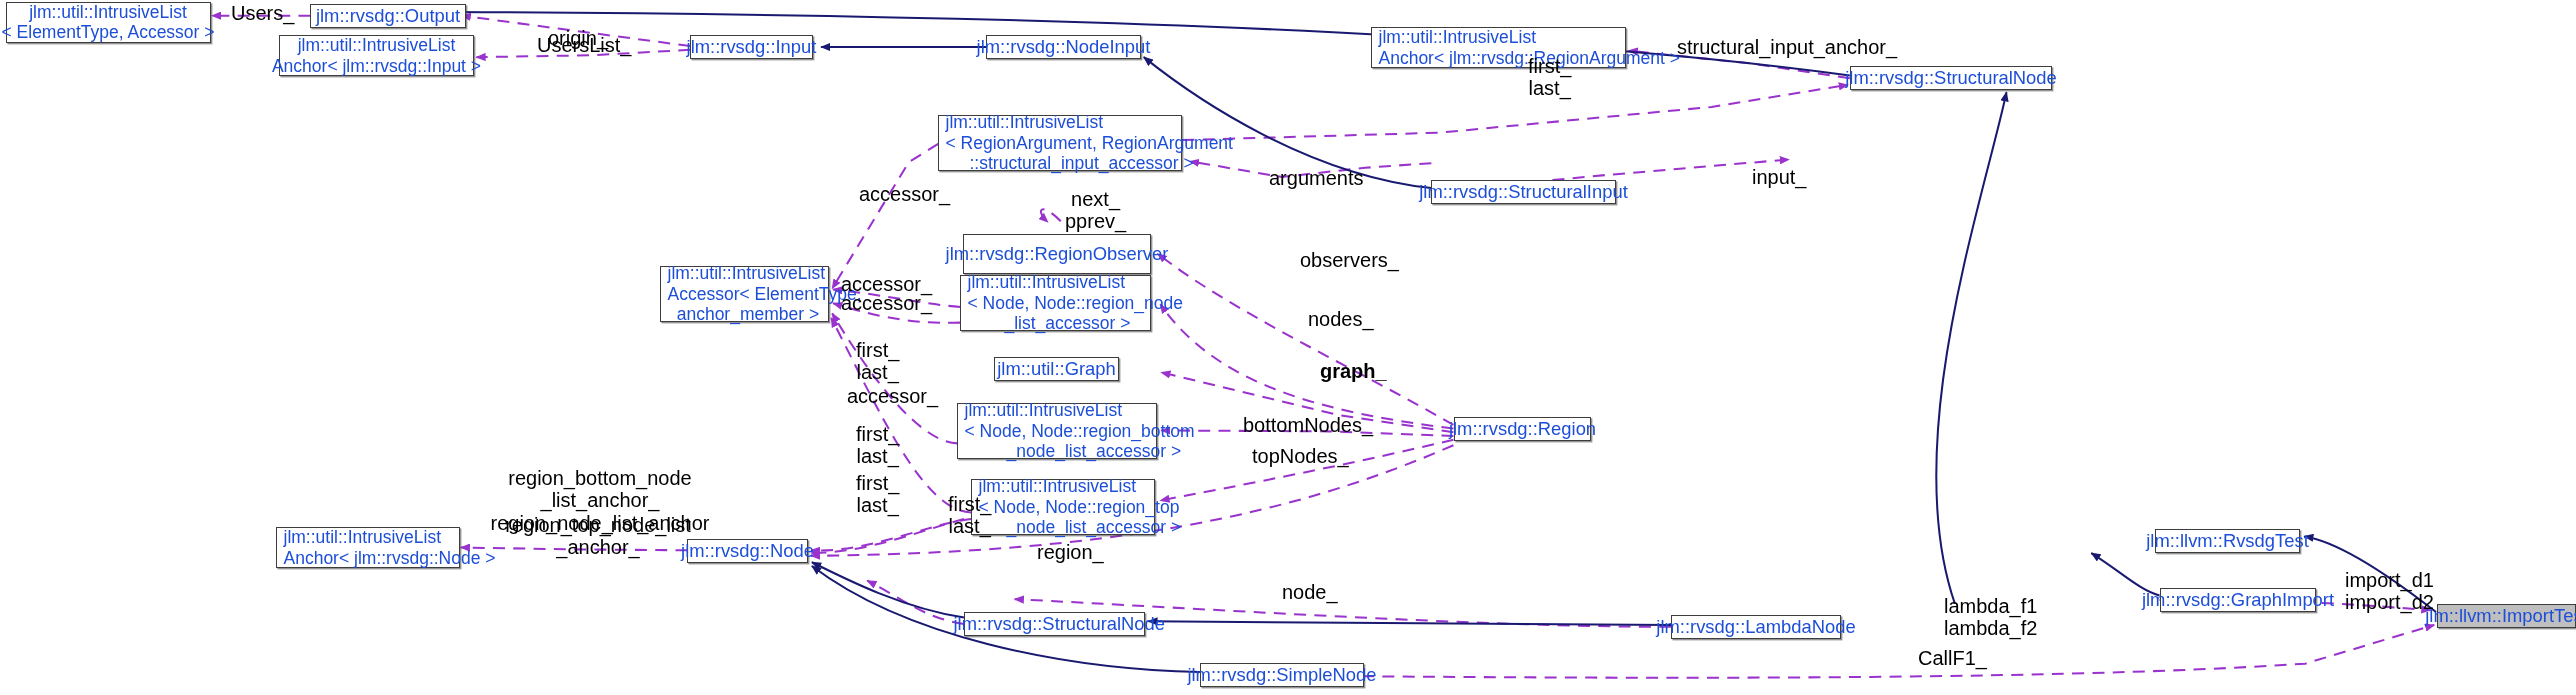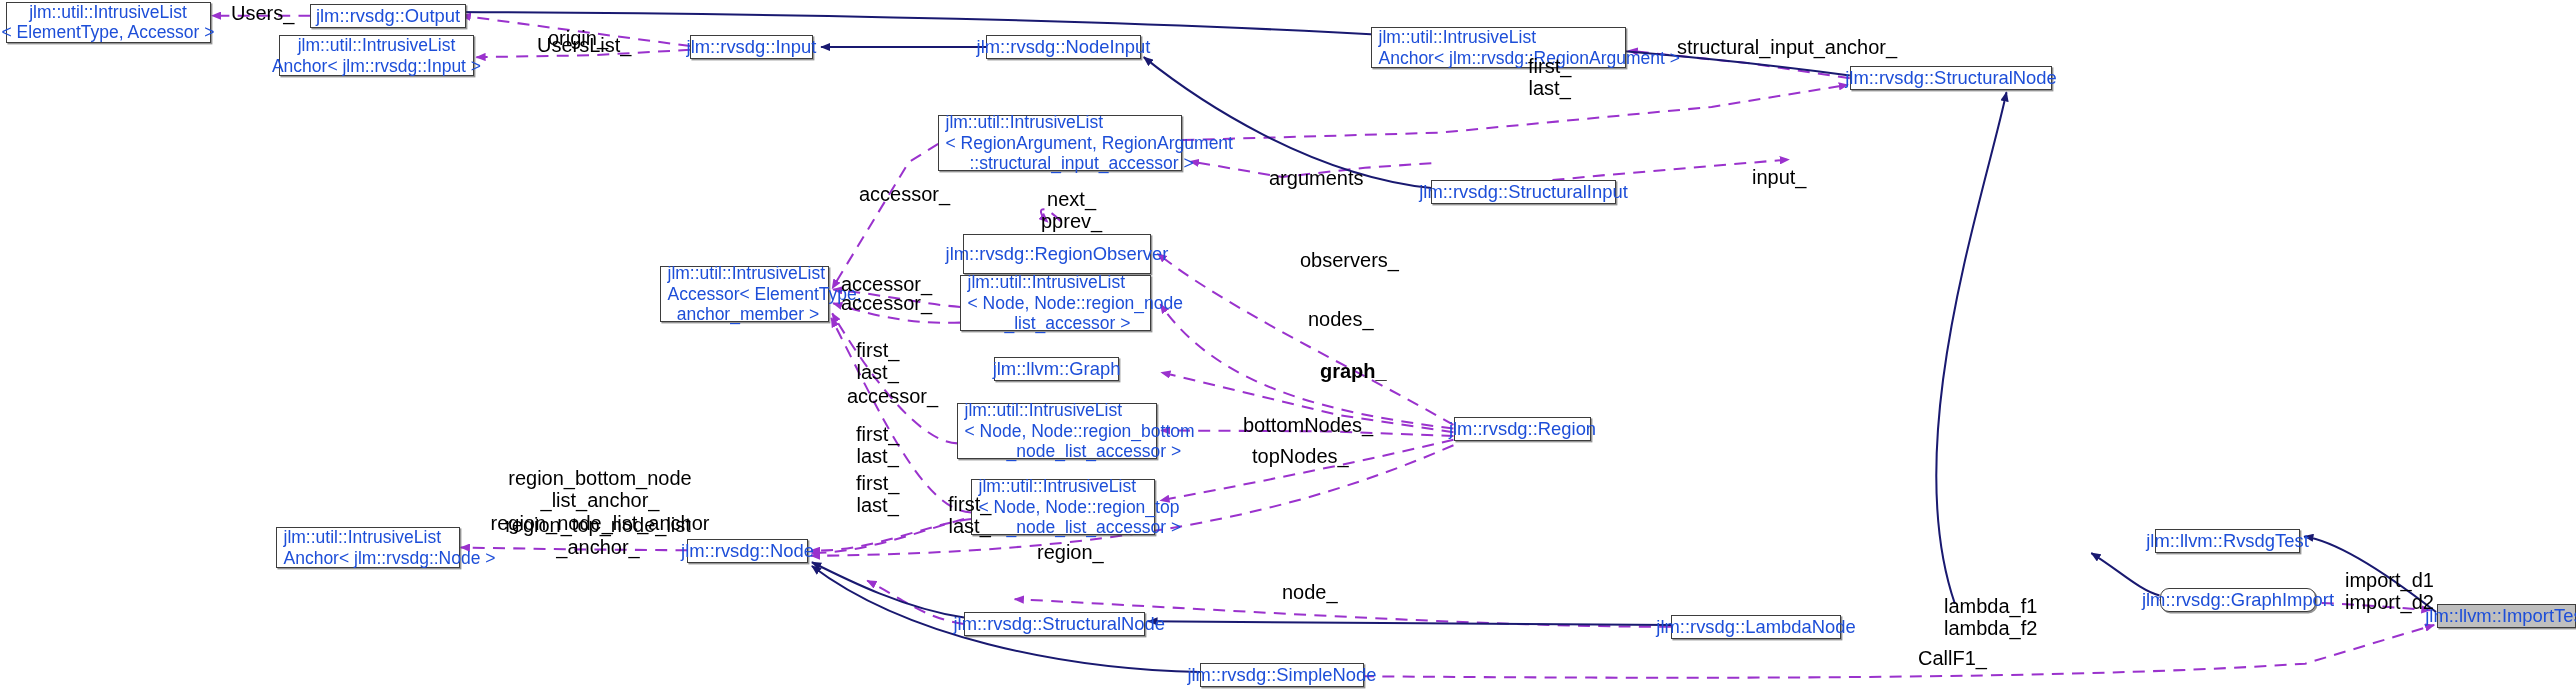--- a/index.html
+++ b/index.html
@@ -151,21 +151,21 @@
     <span class="ln" style="padding-left:9.2px;">anchor_member &gt;</span>
   </div>
 
   <div class="node" style="left:960px;top:275px;width:191px;height:56px;font-size:17.5px;align-items:flex-start;text-align:left;">
     <span class="ln">jlm::util::IntrusiveList</span>
     <span class="ln">&lt; Node, Node::region_node</span>
     <span class="ln" style="padding-left:37px;">_list_accessor &gt;</span>
   </div>
 
   <div class="node" style="left:994px;top:357px;width:125px;height:24px;">
-    <span class="ln">jlm::llvm::Graph</span>
+    <span class="ln">jlm::util::Graph</span>
   </div>
 
   <div class="node" style="left:957px;top:403px;width:200px;height:56px;font-size:17.5px;align-items:flex-start;text-align:left;">
     <span class="ln">jlm::util::IntrusiveList</span>
     <span class="ln">&lt; Node, Node::region_bottom</span>
     <span class="ln" style="padding-left:42px;">_node_list_accessor &gt;</span>
   </div>
 
   <div class="node" style="left:1454px;top:417px;width:137px;height:24px;">
     <span class="ln">jlm::rvsdg::Region</span>
@@ -183,21 +183,21 @@
   </div>
 
   <div class="node" style="left:687px;top:539px;width:121px;height:24px;">
     <span class="ln">jlm::rvsdg::Node</span>
   </div>
 
   <div class="node" style="left:2155px;top:529px;width:145px;height:24px;">
     <span class="ln">jlm::llvm::RvsdgTest</span>
   </div>
 
-  <div class="node" style="left:2160px;top:588px;width:156px;height:24px;border-radius:9px;">
+  <div class="node" style="left:2160px;top:588px;width:156px;height:24px;">
     <span class="ln">jlm::rvsdg::GraphImport</span>
   </div>
 
   <div class="node highlight" style="left:2437px;top:604px;width:139px;height:24px;">
     <span class="ln">jlm::llvm::ImportTest</span>
   </div>
 
   <div class="node" style="left:964px;top:612px;width:181px;height:24px;padding-left:16px;">
     <span class="ln">jlm::rvsdg::StructuralNode</span>
   </div>
@@ -228,21 +228,21 @@
   </div>
   <div class="elabel" style="left:1269px;top:167px;">
     <span class="ln">arguments</span>
   </div>
   <div class="elabel" style="left:1752px;top:166px;">
     <span class="ln">input_</span>
   </div>
   <div class="elabel" style="left:859px;top:183px;">
     <span class="ln">accessor_</span>
   </div>
-  <div class="elabel ctr" style="left:1041px;top:188px;">
+  <div class="elabel ctr" style="left:1065px;top:188px;">
     <span class="ln">next_</span>
     <span class="ln">pprev_</span>
   </div>
   <div class="elabel" style="left:1300px;top:249px;">
     <span class="ln">observers_</span>
   </div>
   <div class="elabel" style="left:841px;top:273px;">
     <span class="ln">accessor_</span>
   </div>
   <div class="elabel" style="left:841px;top:292px;">

